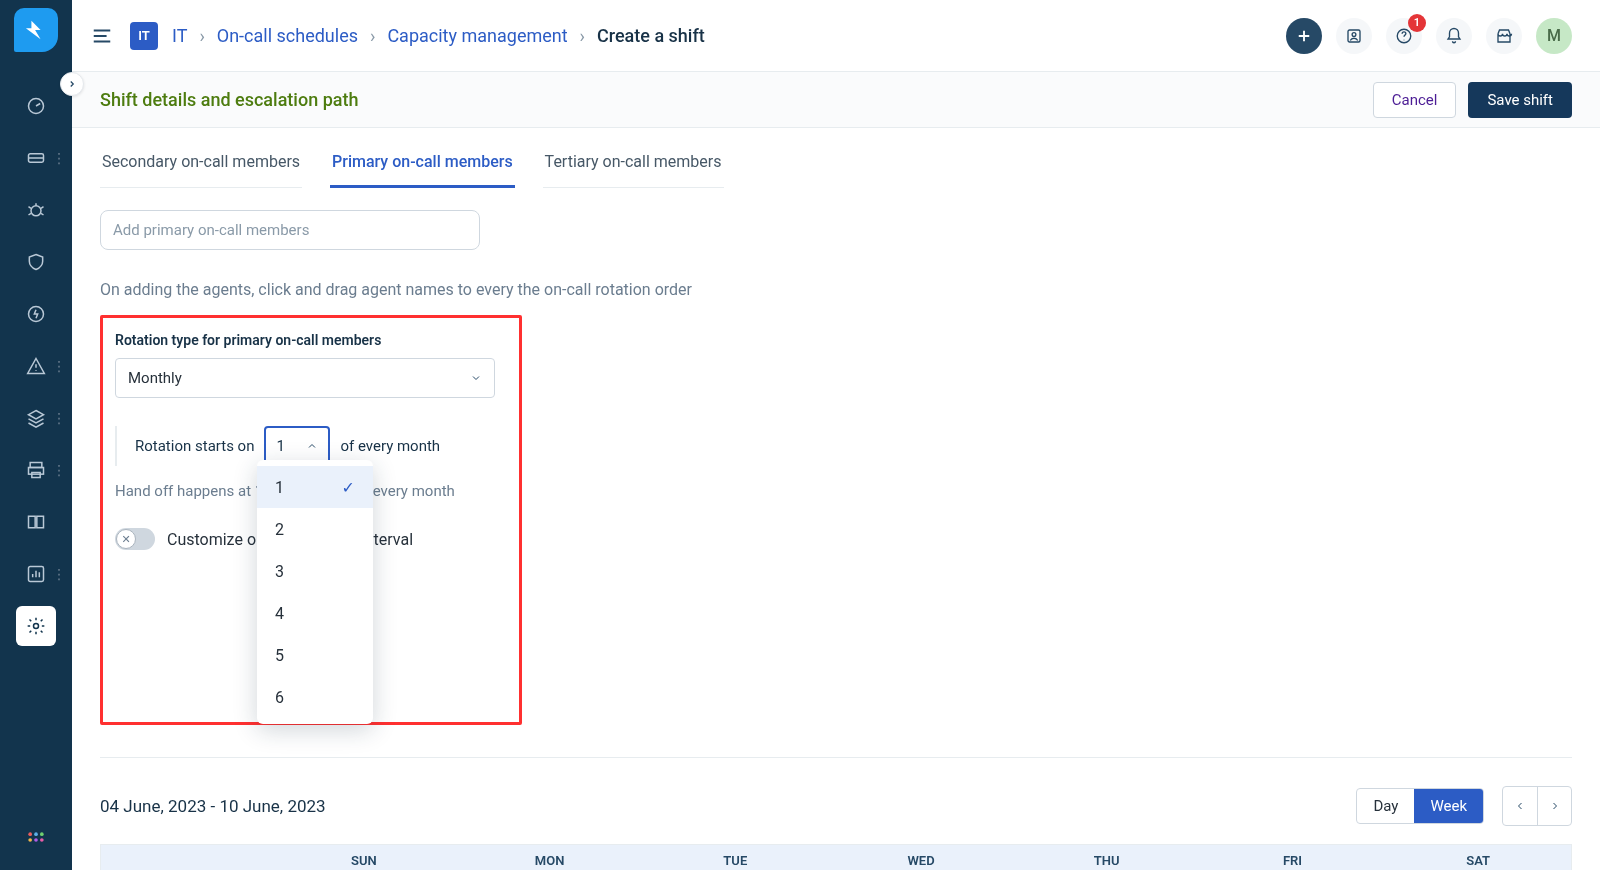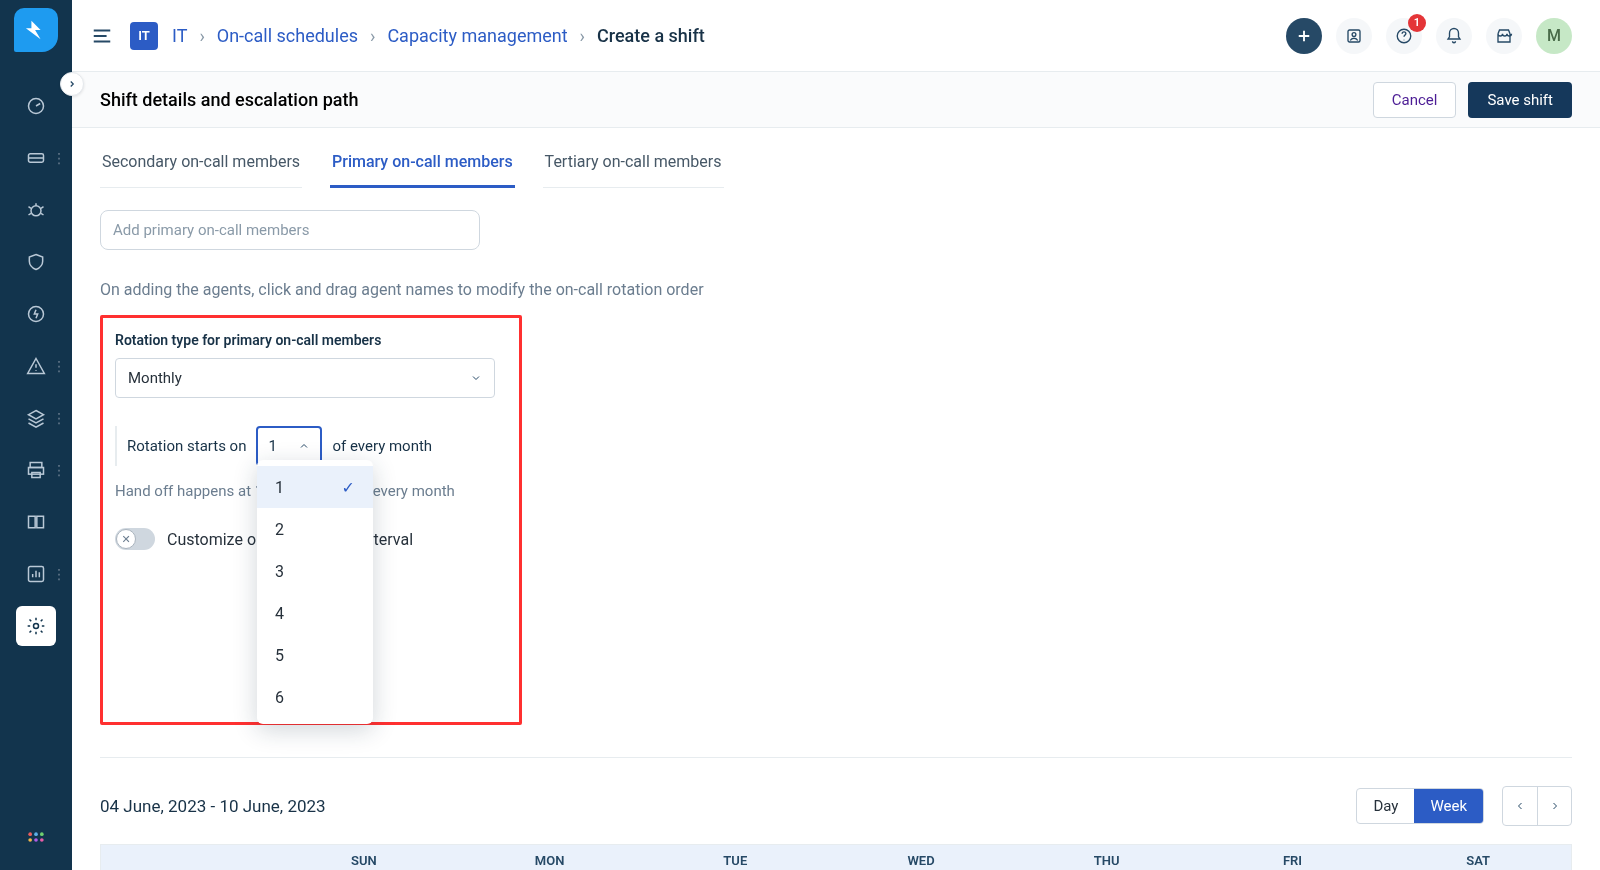--- a/index.html
+++ b/index.html
@@ -28,39 +28,39 @@
   .tb-spacer{flex:1;}
   .search{width:240px;height:36px;border:1px solid #d4dbe1;border-radius:18px;display:flex;align-items:center;padding:0 14px;color:#6b7d8f;gap:8px;}
   .search input{border:none;outline:none;font-size:15px;flex:1;background:transparent;}
   .tb-btn{width:36px;height:36px;border-radius:50%;display:flex;align-items:center;justify-content:center;cursor:pointer;position:relative;}
   .tb-btn.plus{background:#264966;color:#fff;}
   .tb-btn.plain{color:#264966;background:#f5f7f9;}
   .tb-btn .badge{position:absolute;top:-4px;right:-4px;background:#e43538;color:#fff;font-size:11px;width:18px;height:18px;border-radius:50%;display:flex;align-items:center;justify-content:center;font-weight:600;}
   .avatar{width:36px;height:36px;border-radius:50%;background:#c6e8c6;color:#486a48;display:flex;align-items:center;justify-content:center;font-weight:500;}
   
   .page-head{height:56px;border-bottom:1px solid #e7ecef;display:flex;align-items:center;padding:0 28px;justify-content:space-between;background:#fafbfc;}
-  .page-head h2{font-size:18px;font-weight:500;color:#000000;}
+  .page-head h2{font-size:18px;font-weight:500;color:#4d7c0f;}
   .head-actions{display:flex;gap:12px;}
   .btn{height:36px;padding:0 18px;border-radius:4px;font-size:15px;cursor:pointer;border:1px solid transparent;display:flex;align-items:center;}
   .btn.secondary{background:#fff;border-color:#cfd7df;color:#4c1d95;}
   .btn.primary{background:#15385b;color:#fff;}
   
   .content{flex:1;overflow:auto;padding:0 28px 40px;}
   .tabs{display:flex;gap:28px;margin-top:14px;border-bottom:0;}
   .tab{padding:10px 2px 14px;font-size:16px;color:#475867;cursor:pointer;}
   .tab.active{color:#2c5cc5;border-bottom:3px solid #2c5cc5;font-weight:500;}
   .tabs>div{border-bottom:1px solid #e7ecef;}
   .input-wrap{margin-top:22px;}
   .text-input{width:380px;height:40px;border:1px solid #cfd7df;border-radius:8px;padding:0 12px;font-size:15px;color:#183247;}
   .text-input::placeholder{color:#8a9aa8;}
   .hint{margin-top:30px;color:#6b7d8f;font-size:16px;}
   .highlight-box{border:3px solid #ff3030;margin-top:16px;padding:14px 12px 18px;border-radius:2px;position:relative;width:422px;min-height:410px;}
   .field-label{font-size:14px;font-weight:600;color:#183247;margin-bottom:10px;}
   .select{width:380px;height:40px;border:1px solid #cfd7df;border-radius:4px;display:flex;align-items:center;justify-content:space-between;padding:0 12px;font-size:15px;cursor:pointer;}
-  .rot-row{display:flex;align-items:center;gap:10px;margin-top:28px;font-size:15px;color:#183247;border-left:2px solid #e7ecef;padding-left:10px;height:40px;}
+  .rot-row{display:flex;align-items:center;gap:10px;margin-top:28px;font-size:15px;color:#183247;border-left:2px solid #e7ecef;padding-left:18px;height:40px;}
   .mini-select{width:66px;height:40px;border:2px solid #2c5cc5;border-radius:4px;display:flex;align-items:center;justify-content:space-between;padding:0 10px;font-size:15px;cursor:pointer;color:#183247;position:relative;}
   .handoff{margin-top:16px;color:#6b7d8f;font-size:15px;}
   .toggle-row{display:flex;align-items:center;gap:12px;margin-top:28px;}
   .toggle{width:40px;height:22px;border-radius:11px;background:#cfd7df;position:relative;cursor:pointer;}
   .toggle .knob{width:20px;height:20px;border-radius:50%;background:#fff;border:1px solid #aab4be;position:absolute;top:1px;left:1px;display:flex;align-items:center;justify-content:center;font-size:11px;color:#6b7d8f;}
   
   .dropdown{position:absolute;left:154px;top:142px;width:116px;background:#fff;border-radius:6px;box-shadow:0 6px 24px rgba(24,50,71,.2);padding:6px 0;z-index:10;}
   .dd-item{height:42px;display:flex;align-items:center;padding:0 18px;font-size:16px;cursor:pointer;justify-content:space-between;}
   .dd-item.sel{background:#eaf1fb;}
   .dd-item .chk{color:#2c5cc5;}
@@ -242,21 +242,21 @@
     <div class="content">
       <div class="tabs">
         <div class="tab">Secondary on-call members</div>
         <div class="tab active">Primary on-call members</div>
         <div class="tab">Tertiary on-call members</div>
       </div>
 
       <div class="input-wrap">
         <input class="text-input" placeholder="Add primary on-call members" style="">
       </div>
-      <div class="hint">On adding the agents, click and drag agent names to modify the on-call rotation order</div>
+      <div class="hint">On adding the agents, click and drag agent names to every the on-call rotation order</div>
 
       <div style="position:relative;">
         <div class="highlight-box">
           <div class="field-label">Rotation type for primary on-call members</div>
           <div class="select">
             <span>Monthly</span>
             <svg width="12" height="12" viewBox="0 0 24 24" fill="none" stroke="#264966" stroke-width="2">
                 <path d="M6 9l6 6 6-6"></path>
               </svg>
           </div>

